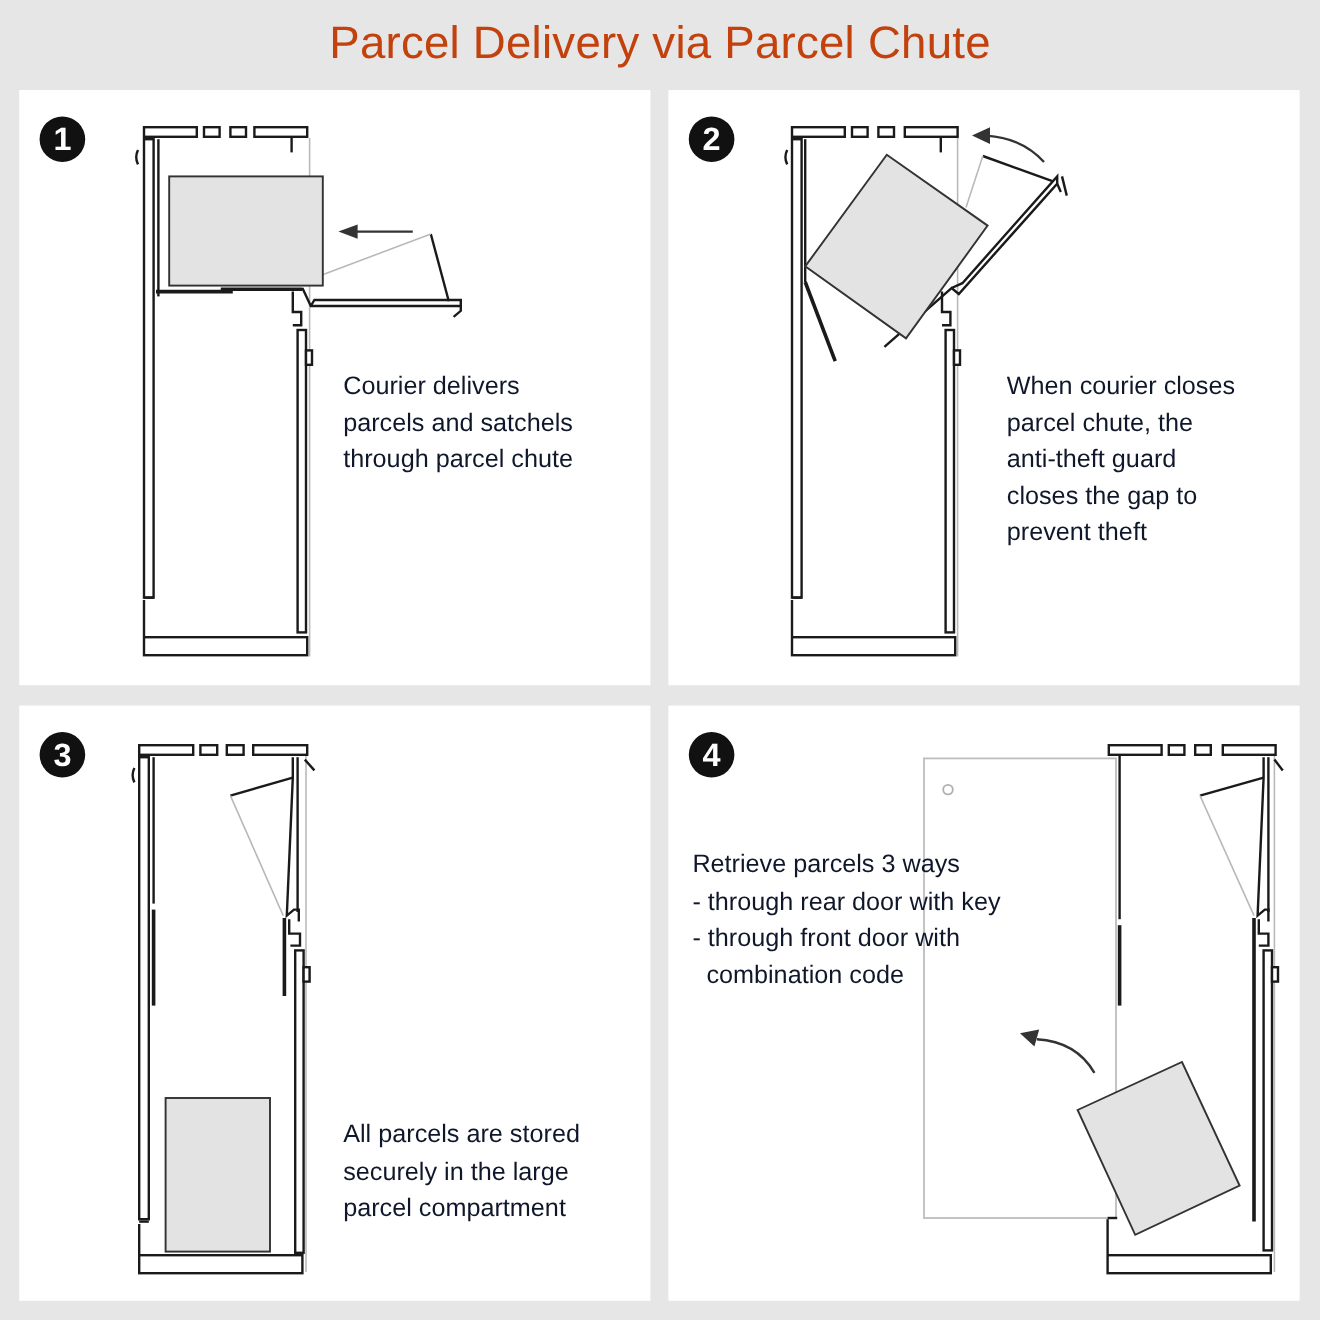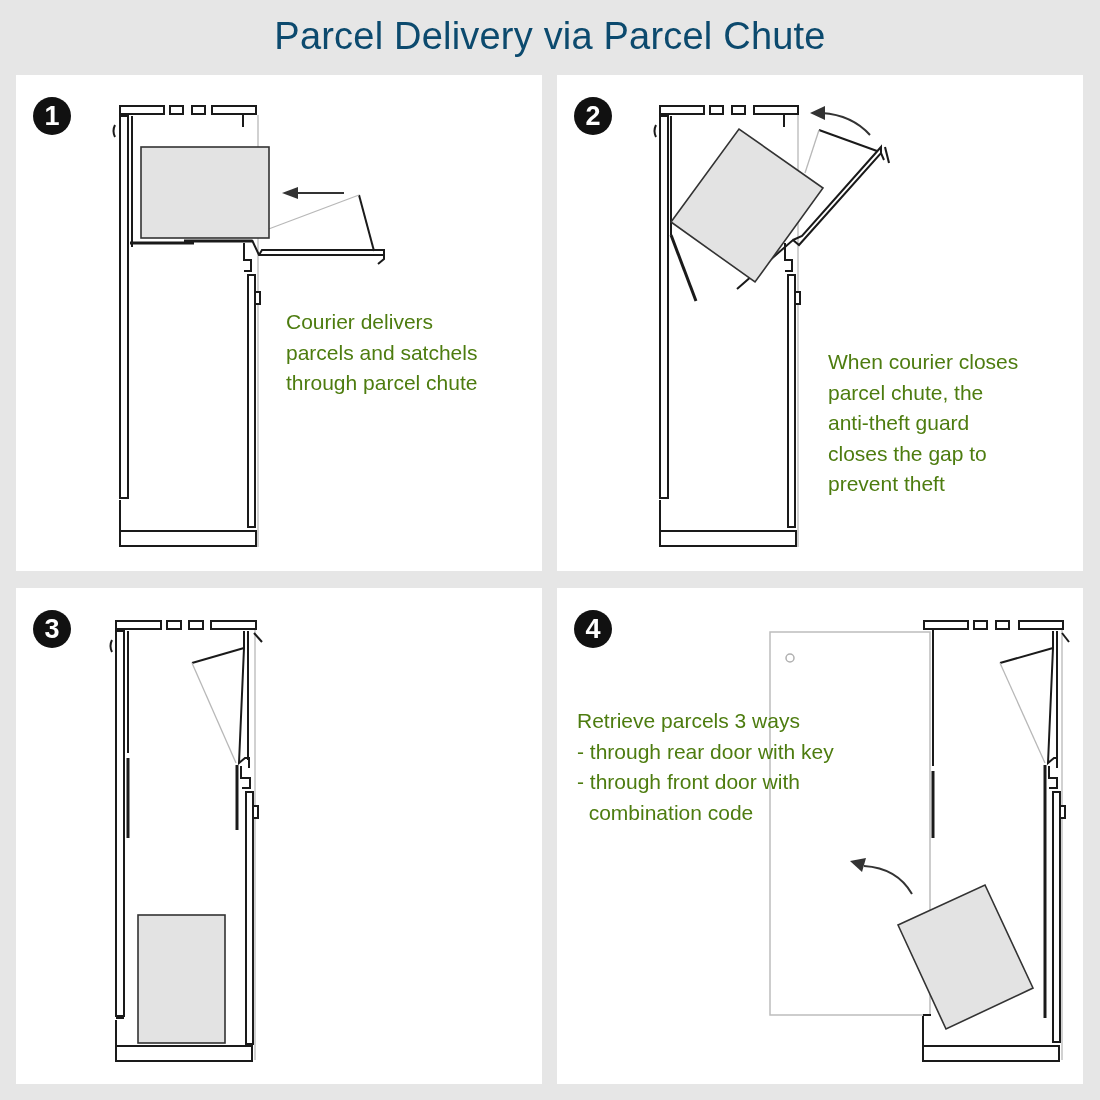--- a/index.html
+++ b/index.html
@@ -7,43 +7,43 @@
       width: 1100px; height: 1100px;
       background: #e6e6e6;
       position: relative;
       overflow: hidden;
       font-family: "Liberation Sans", "DejaVu Sans", sans-serif;
       color: #111;
     }
     .title {
       position: absolute; left: 0; top: 10px; width: 1100px;
       text-align: center; font-size: 38px; font-weight: 400;
-      letter-spacing: 0.2px; color: #0c4a6e;
+      letter-spacing: 0.2px; color: #c2410c;
       line-height: 52px;
     }
     .panel {
       position: absolute; background: #ffffff;
       width: 526px; height: 496px;
     }
     .p1 { left: 16px; top: 75px; }
     .p2 { left: 557px; top: 75px; }
     .p3 { left: 16px; top: 588px; }
     .p4 { left: 557px; top: 588px; }
     .badge {
       position: absolute; left: 17px; top: 22px;
       width: 38px; height: 38px; border-radius: 50%;
       background: #111; color: #fff;
       font-size: 27px; font-weight: 700; text-align: center; line-height: 38px;
     }
     .caption {
-      position: absolute; font-size: 21px; line-height: 30.5px; color: #4d7c0f;
+      position: absolute; font-size: 21px; line-height: 30.5px; color: #0f172a;
       white-space: pre;
     }
     .p1 .caption { left: 270px; top: 232px; }
-    .p2 .caption { left: 271px; top: 232px; margin-top: 40px; }
+    .p2 .caption { left: 282px; top: 232px; }
     .p3 .caption { left: 270px; top: 343px; }
     .p4 .caption { left: 20px; top: 118px; }
     svg.art { position: absolute; left: 0; top: 0; width: 526px; height: 496px; overflow: visible; }
     .stroke { fill: #fff; stroke: #1a1a1a; stroke-width: 2; }
     .line { fill: none; stroke: #1a1a1a; stroke-width: 2; }
     .thick { fill: none; stroke: #1a1a1a; stroke-width: 3; }
     .thin { fill: none; stroke: #b8b8b8; stroke-width: 1.3; }
     .parcel { fill: #e3e3e3; stroke: #333; stroke-width: 1.6; }
     .arrow { fill: none; stroke: #333; stroke-width: 2; }
     .arrowhead { fill: #333; }
@@ -155,20 +155,23 @@
     <line class="thick" x1="221" y1="177" x2="221" y2="242"></line>
     <path class="line" d="M225 178 L225 190 L234 190 L234 200 L226 200"></path>
     <rect class="stroke" x="230" y="204" width="7" height="252"></rect>
     <rect class="stroke" x="237" y="218" width="5" height="12"></rect>
 
     <rect class="parcel" x="122" y="327" width="87" height="128"></rect>
     <path class="line" d="M100 430 L108 430"></path>
     <line class="line" x1="100" y1="432" x2="100" y2="457"></line>
     <rect class="stroke" x="100" y="458" width="136" height="15"></rect>
   </svg>
+  <div class="caption">All parcels are stored
+securely in the large
+parcel compartment</div>
 </div>
 
 <div class="panel p4">
   <div class="badge">4</div>
   <svg class="art" viewBox="0 0 526 496">
 
     <rect x="213" y="44" width="160" height="383" fill="#fff" stroke="#bdbdbd" stroke-width="1.5"></rect>
     <circle cx="233" cy="70" r="4" fill="none" stroke="#b0b0b0" stroke-width="1.5"></circle>
 
     <rect class="stroke" x="367" y="33" width="44" height="8"></rect>

